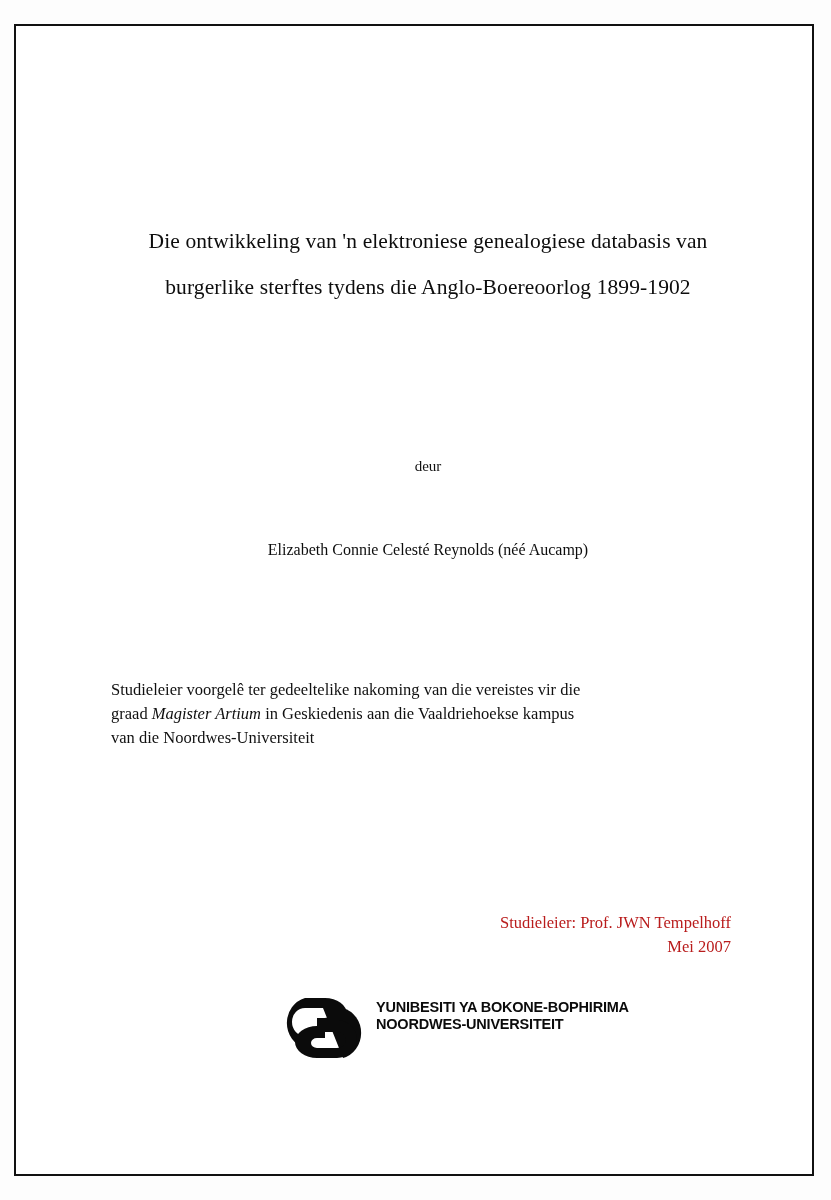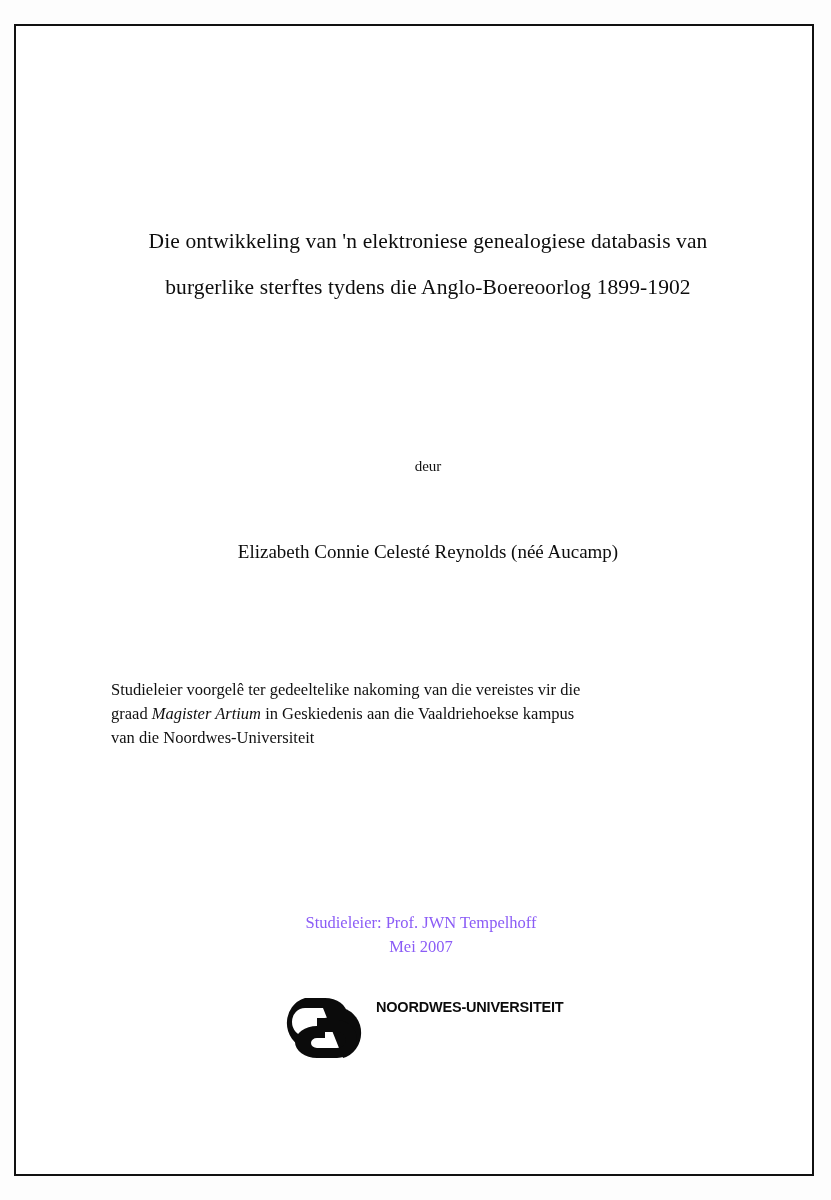--- a/index.html
+++ b/index.html
@@ -72,21 +72,21 @@
     color: #111111;
   }
 
   
   .author {
     position: absolute;
     top: 515px;
     left: 0;
     width: 640px;
     text-align: center;
-    font-size: 19px;
+    font-size: 16px;
     color: #0d0d0d;
   }
 
   
   .statement {
     position: absolute;
     top: 652px;
     left: 3px;
     width: 620px;
     font-size: 16.5px;
@@ -105,22 +105,22 @@
   }
 
   
   .footer-block {
     position: absolute;
     top: 885px;
     left: 3px;
     width: 620px;
     font-size: 16.5px;
     line-height: 24px;
-    color: #8b5cf6;
-    text-align: center;
+    color: #b91c1c;
+    text-align: right;
   }
 
   
   .logo-area {
     position: absolute;
     top: 965px;
     left: 0;
     width: 640px;
     height: 80px;
   }
@@ -181,19 +181,20 @@
         <div class="logo-mark">
           <svg width="98" height="62" viewBox="0 0 98 62" xmlns="http://www.w3.org/2000/svg">
             <g fill="#0b0b0b">
               <path d="M30 2 h20 a22 16 0 0 1 0 32 h-8 v-12 h8 a6 5 0 0 0 0-10 h-20 a13 14 0 0 0 0 28 h6 v12 h-6 a25 26 0 0 1 0-50 z"></path>
               <path d="M48 26 h20 a25 26 0 0 1 0 50 z" transform="translate(0,-14)"></path>
               <path d="M44 24 h18 a20 19 0 0 1 0 38 h-20 a22 16 0 0 1 0-32 h8 v12 h-8 a6 5 0 0 0 0 10 h20 a9 8 0 0 0 0-16 h-18 z"></path>
             </g>
           </svg>
         </div>
         <div class="logo-text">
+          <div>YUNIBESITI YA BOKONE-BOPHIRIMA</div>
           <div>NOORDWES-UNIVERSITEIT</div>
         </div>
       </div>
 
     </div>
   </div>
 </div>
 
 </body></html>

